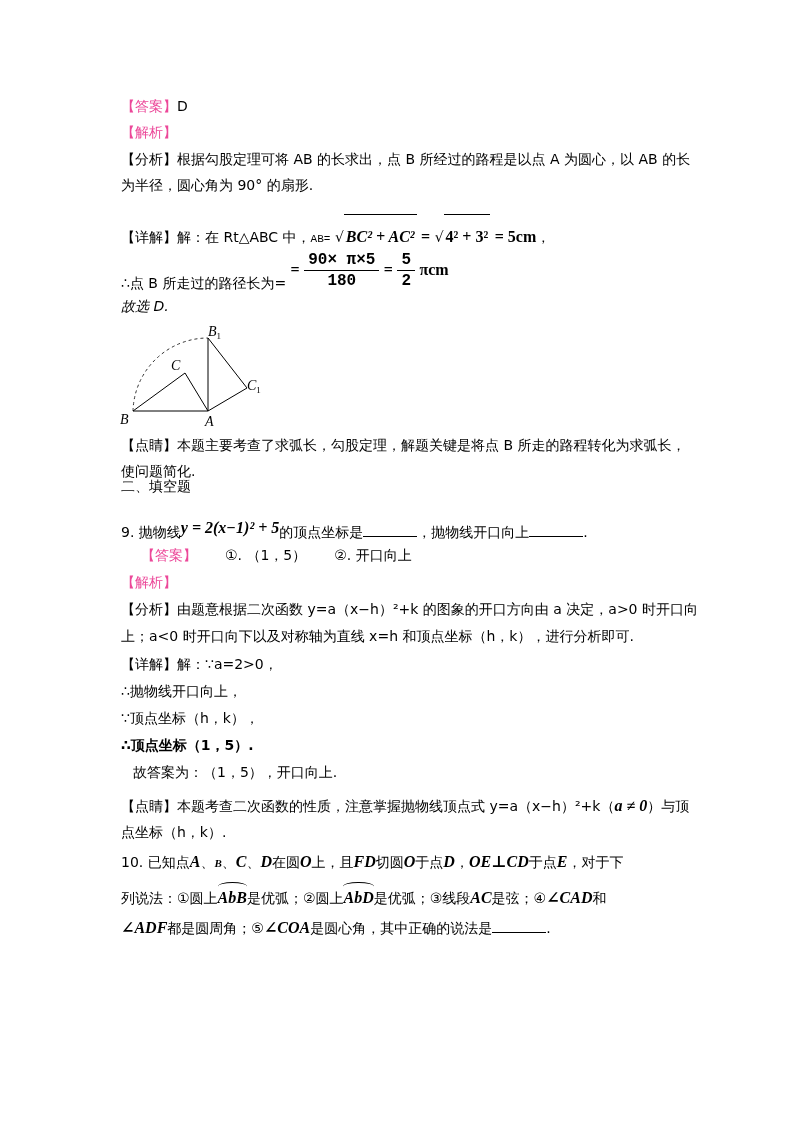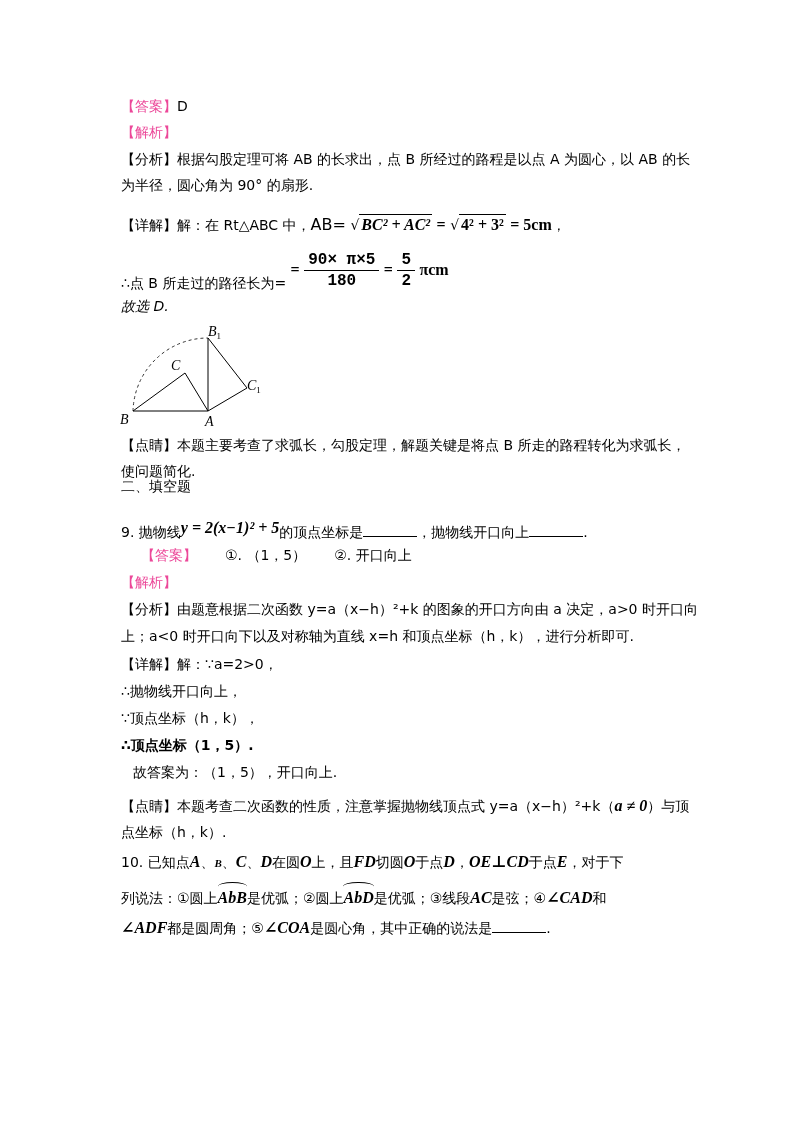--- a/index.html
+++ b/index.html
@@ -2,23 +2,23 @@
 <html><head>
 <meta charset="utf-8">
 <style>
   html, body { margin: 0; padding: 0; background: #ffffff; }
   body { width: 794px; height: 1123px; position: relative; overflow: hidden;
          font-family: "DejaVu Sans", "Liberation Sans", sans-serif; color: #000; }
   .line { position: absolute; left: 121px; font-size: 14px; line-height: 20px; white-space: nowrap; }
   .tag-blue { color: #ec4899; }
   .math { font-family: "Liberation Serif", "DejaVu Serif", serif; font-weight: bold; font-style: italic; font-size: 16px; }
   .mathn { font-family: "Liberation Serif", "DejaVu Serif", serif; font-weight: bold; font-size: 16px; }
-  .small { font-size: 16px; }
+  .small { font-size: 11px; font-family: Liberation Mono, monospace; }
   .blank { display: inline-block; border-bottom: 1px solid #000; width: 54px; height: 14px; vertical-align: baseline; }
-  .sqrt { display: inline-block; border-top: 1.5px solid #000; padding: 0 2px; text-align: center; }
+  .sqrt { display: inline-block; border-top: 1.5px solid #000; padding: 12px 2px; text-align: center; }
   .frac { display: inline-block; vertical-align: middle; text-align: center; font-family: Liberation Mono, monospace; }
   .frac .num { display: block; border-bottom: 1.5px solid #000; padding: 0 4px; }
   .frac .den { display: block; padding: 0 4px; }
   .arc { display: inline-block; position: relative; }
   .arc::before { content: ""; position: absolute; left: 0; right: 0; top: -6px; height: 8px;
                  border-top: 1.5px solid #000; border-radius: 50% 50% 0 0; }
   svg text { font-family: "Liberation Serif", "DejaVu Serif", serif; font-style: italic; }
 </style>
 </head>
 <body>

